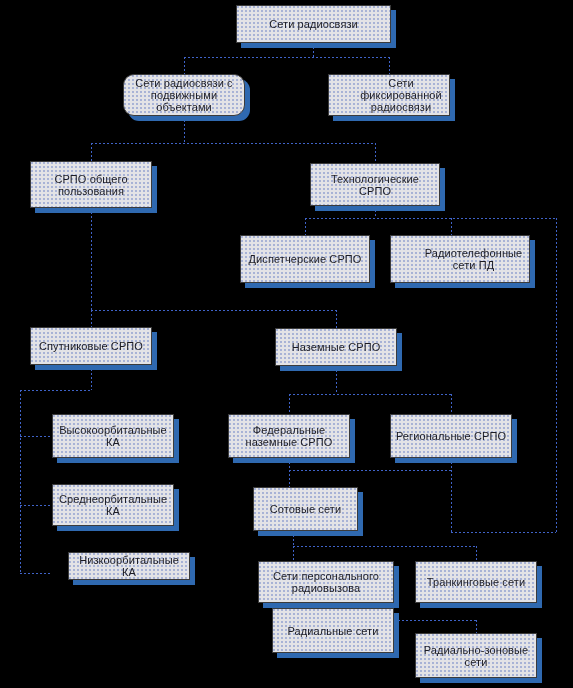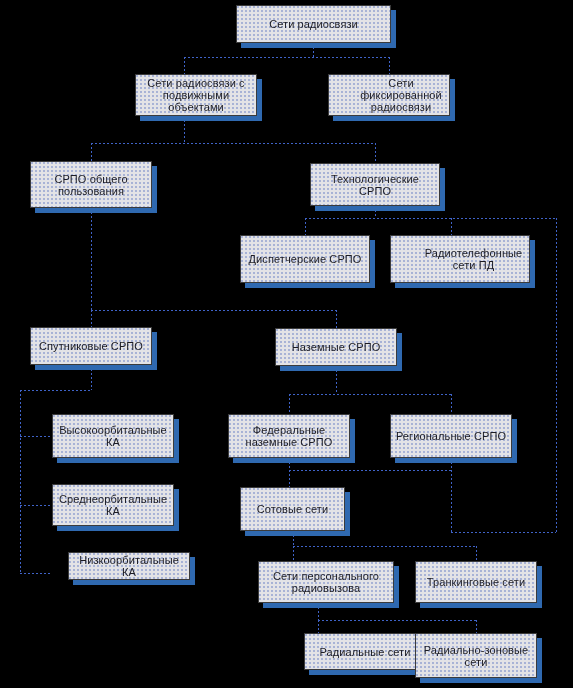--- a/index.html
+++ b/index.html
@@ -56,21 +56,21 @@
         <path d="M 451 458 L 451 532 M 451 532 L 556 532"></path>
         <path d="M 293 531 L 293 546 M 293 546 L 476 546 M 293 546 L 293 561 M 476 546 L 476 561"></path>
         <path d="M 318 603 L 318 620 M 318 620 L 476 620 M 318 620 L 318 633 M 476 620 L 476 633"></path>
       </g>
   </svg>
 
   <div id="nodes-layer">
       <div class="node" style="left: 236px; top: 5px; width: 155px; height: 38px;">
         <span>Сети радиосвязи</span>
       </div>
-      <div class="node" style="left: 135px; top: 74px; width: 122px; height: 42px;">
+      <div class="node" style="left: 123px; top: 74px; width: 122px; height: 42px; border-radius: 11px;">
         <span>Сети радиосвязи с подвижными объектами</span>
       </div>
       <div class="node" style="left: 328px; top: 74px; width: 122px; height: 42px; padding-left: 28px;">
         <span>Сети фиксированной радиосвязи</span>
       </div>
       <div class="node" style="left: 30px; top: 161px; width: 122px; height: 47px;">
         <span>СРПО общего пользования</span>
       </div>
       <div class="node" style="left: 310px; top: 163px; width: 130px; height: 43px;">
         <span>Технологические СРПО</span>
@@ -92,33 +92,33 @@
       </div>
       <div class="node" style="left: 228px; top: 414px; width: 122px; height: 44px; text-align: center;">
         <span>Федеральные наземные СРПО</span>
       </div>
       <div class="node" style="left: 390px; top: 414px; width: 122px; height: 44px;">
         <span>Региональные СРПО</span>
       </div>
       <div class="node" style="left: 52px; top: 484px; width: 122px; height: 42px;">
         <span>Среднеорбитальные КА</span>
       </div>
-      <div class="node" style="left: 240px; top: 487px; width: 105px; height: 44px;">
+      <div class="node" style="left: 253px; top: 487px; width: 105px; height: 44px;">
         <span>Сотовые сети</span>
       </div>
       <div class="node" style="left: 68px; top: 552px; width: 122px; height: 28px; justify-content: center;">
         <span>Низкоорбитальные КА</span>
       </div>
       <div class="node" style="left: 258px; top: 561px; width: 136px; height: 42px;">
         <span>Сети персонального радиовызова</span>
       </div>
       <div class="node" style="left: 415px; top: 561px; width: 122px; height: 42px;">
         <span>Транкинговые сети</span>
       </div>
-      <div class="node" style="left: 272px; top: 633px; width: 122px; height: 37px; margin-left: 32px;">
+      <div class="node" style="left: 272px; top: 608px; width: 122px; height: 45px;">
         <span>Радиальные сети</span>
       </div>
       <div class="node" style="left: 415px; top: 633px; width: 122px; height: 45px;">
         <span>Радиально-зоновые сети</span>
       </div>
     </div>
 
 </div>
 
 </body></html>

